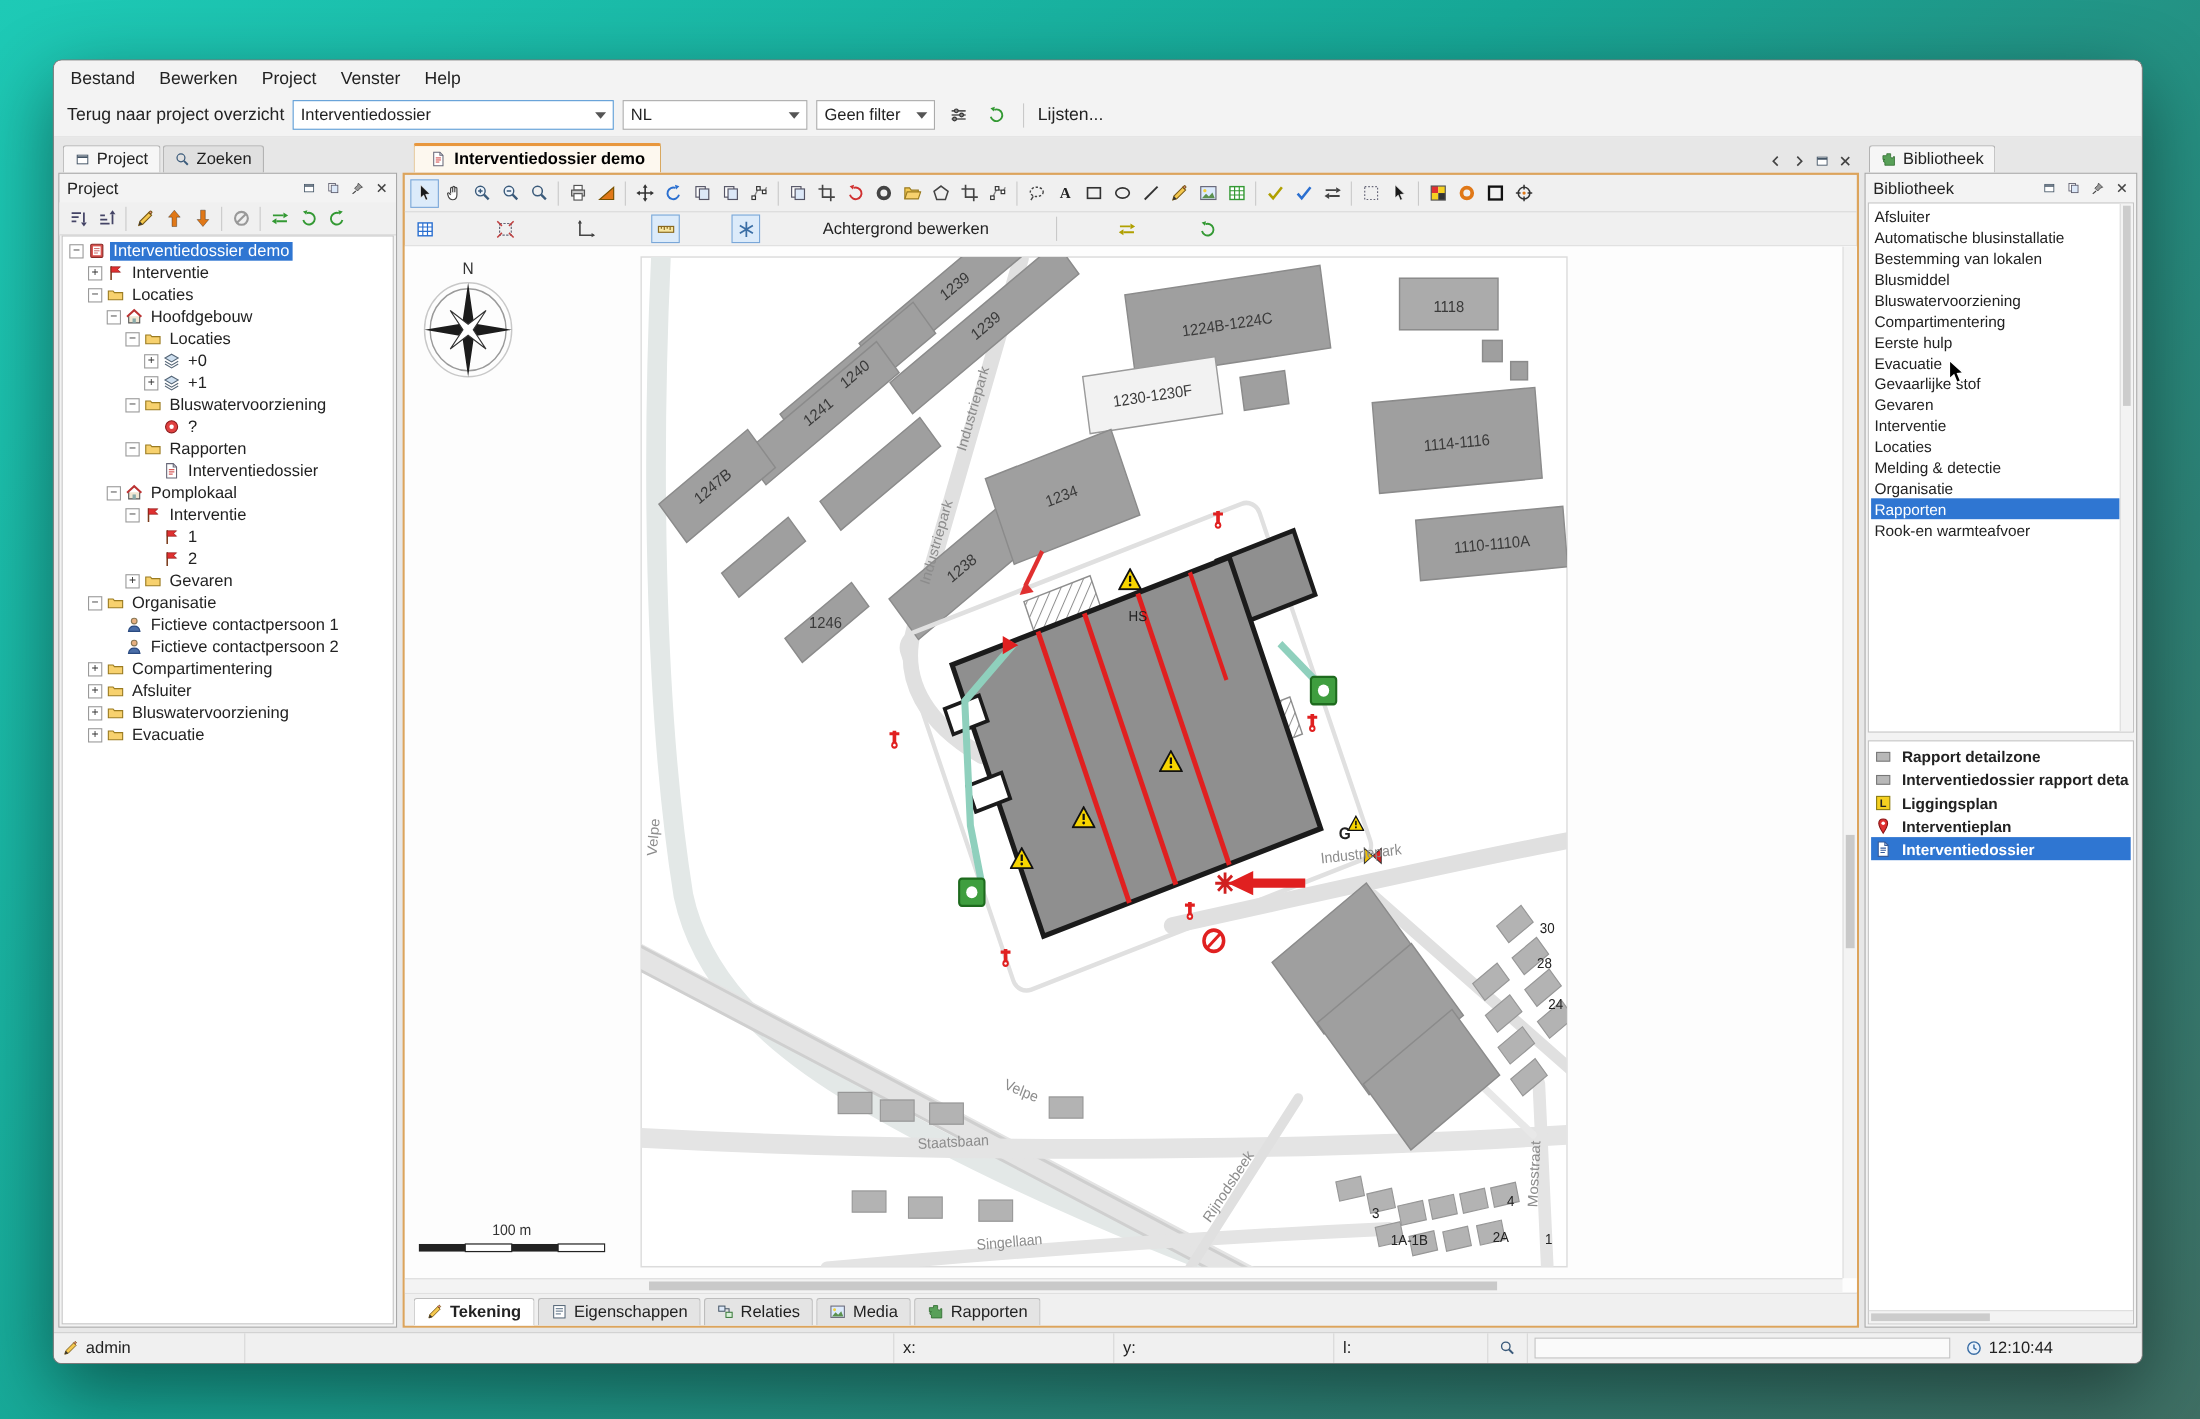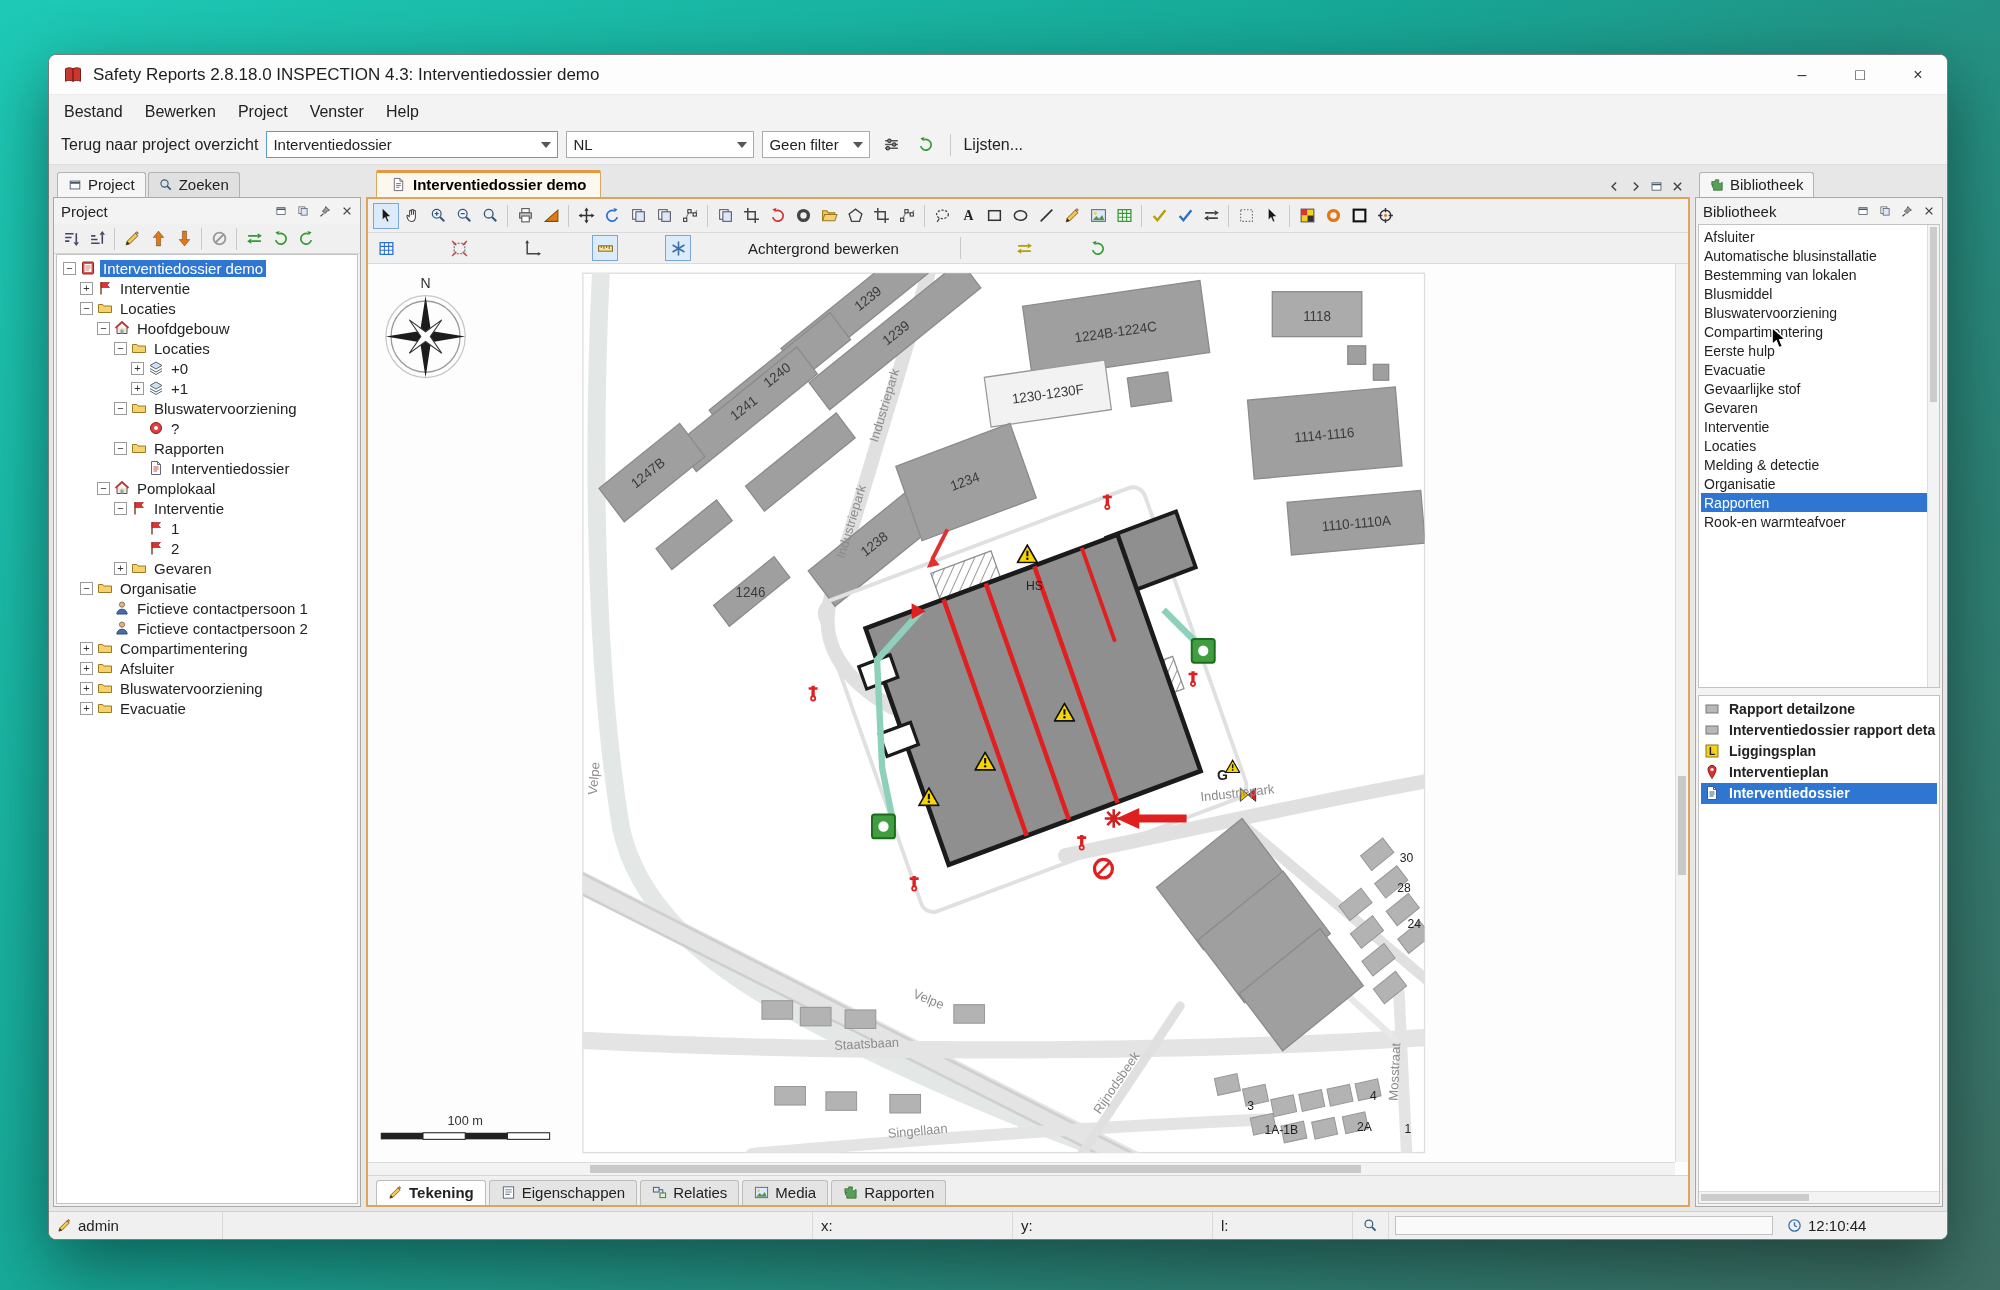--- a/index.html
+++ b/index.html
@@ -19,21 +19,21 @@
   
   .menubar { height:30px; display:flex; align-items:flex-end; padding:0 4px; flex:none; background:#f3f3f3;}
   .menu-item { padding:4px 11px; font-size:16px; color:#222;}
   
   .toolbar-main { height:40px; display:flex; align-items:center; gap:8px; padding:0 12px; flex:none; background:#f3f3f3; border-bottom:1px solid #dddddd;}
   .tb-text { font-size:16px; color:#222; white-space:nowrap;}
   .combo { height:27px; background:#fff; border:1px solid #ababab; display:flex; align-items:center; padding:0 6px; font-size:15px; color:#222; position:relative;}
   .combo span { flex:1; white-space:nowrap; overflow:hidden;}
   .combo .combo-arrow { flex:none; width:0; height:0; border-left:5px solid transparent; border-right:5px solid transparent; border-top:6px solid #555; margin-left:8px;}
   .combo-dossier { width:292px; border-color:#5b9bd5;}
-  .combo-lang { width:188px;}
+  .combo-lang { width:168px;}
   .combo-filter { width:108px;}
   .vsep { width:1px; height:22px; background:#c9c9c9; margin:0 4px; flex:none; align-self:center;}
   
   .tb-btn { width:26px; height:26px; border:1px solid transparent; background:transparent; display:inline-flex; align-items:center; justify-content:center; padding:0; flex:none; color:#444;}
   .tb-btn svg { width:17px; height:17px; }
   .tb-btn.active { background:#dcebfa; border-color:#7aa7d8;}
   .c-orange{color:#e07818}.c-blue{color:#2a6fd0}.c-green{color:#339933}.c-red{color:#d03030}.c-dark{color:#444}.c-olive{color:#b0a000}.c-gray{color:#999}
   .tb-btn.c-flip svg{transform:scaleY(-1)} .tb-btn.c-rot svg{transform:rotate(180deg)}
   
   .main { flex:1; display:flex; gap:5px; padding:4px; background:#e7e7e7; min-height:0;}
@@ -352,31 +352,20 @@
         <path d="M4.5 4.5h7" stroke="#e02020" stroke-width="2"></path>
         <circle cx="8" cy="12" r="2.3" fill="#e02020"></circle>
         <circle cx="8" cy="12" r=".9" fill="#fff"></circle>
       </symbol>
 </defs>
   </svg>
 
 <div class="desktop">
 <div class="window">
 
-  <div class="titlebar">
-    <svg class="app-icon">
-          <use href="#i-book"></use>
-        </svg>
-    <span class="title">Safety Reports 2.8.18.0 INSPECTION 4.3: Interventiedossier demo</span>
-    <div class="win-btns">
-      <button class="win-btn">–</button>
-      <button class="win-btn">□</button>
-      <button class="win-btn">×</button>
-    </div>
-  </div>
 
   <div class="menubar">
 
       <div class="menu-item"><span>Bestand</span></div>
 
       <div class="menu-item"><span>Bewerken</span></div>
 
       <div class="menu-item"><span>Project</span></div>
 
       <div class="menu-item"><span>Venster</span></div>

